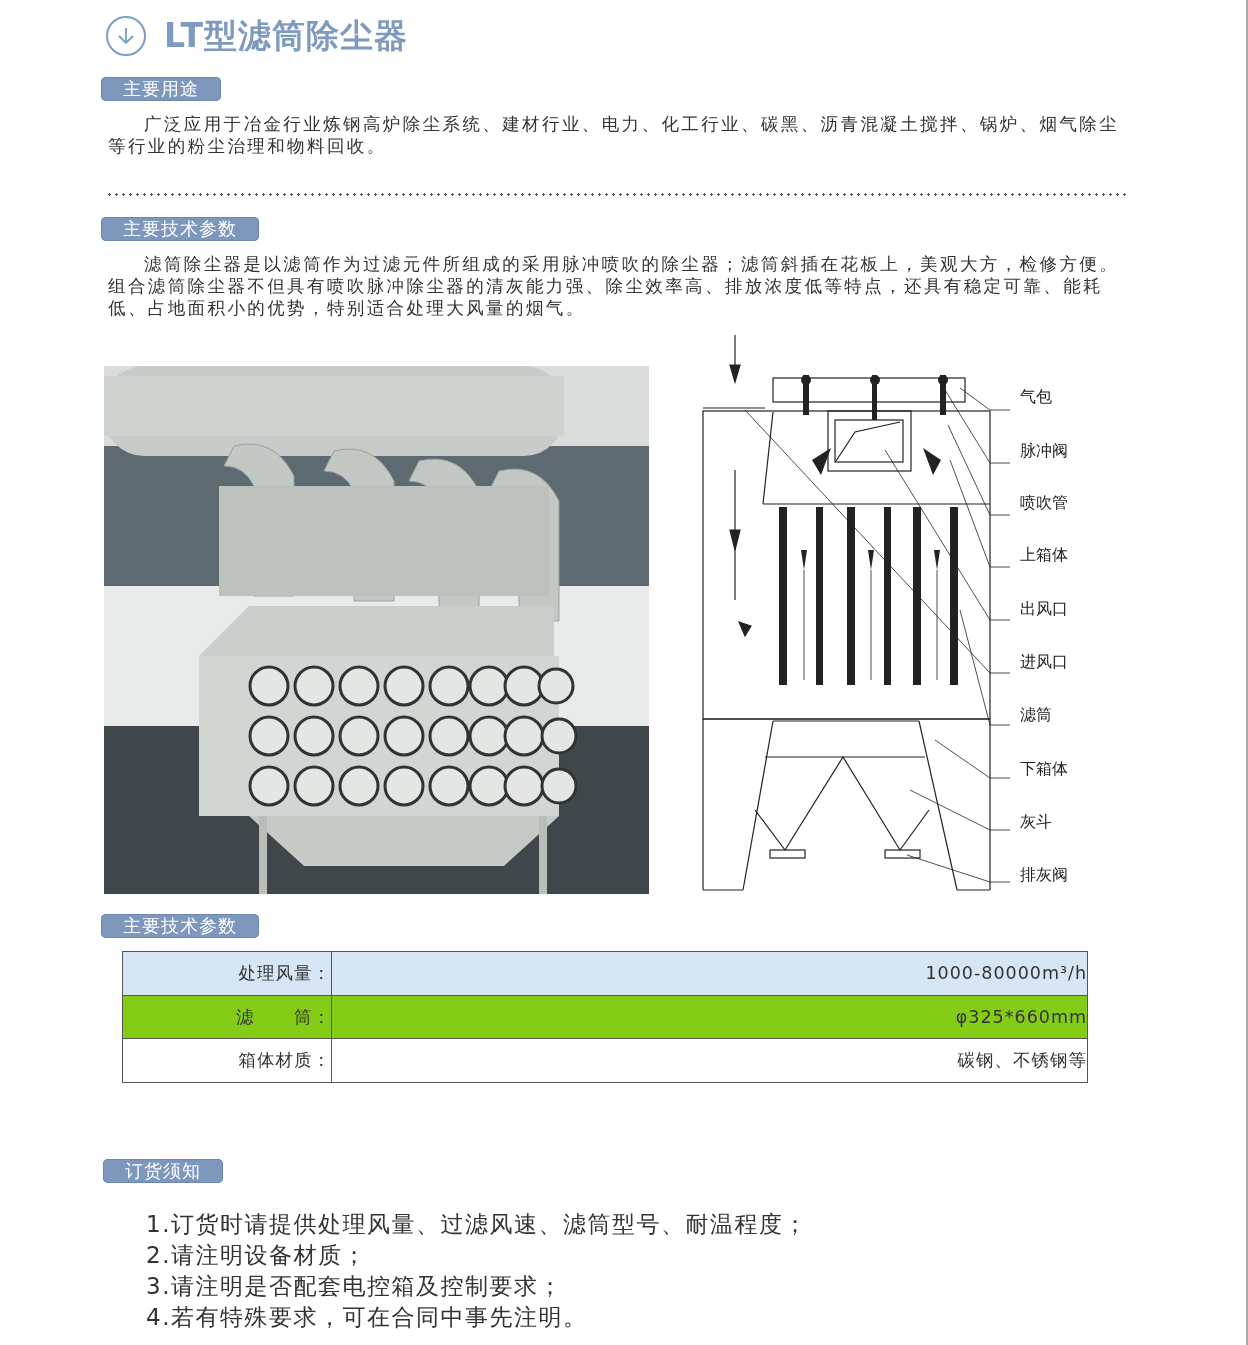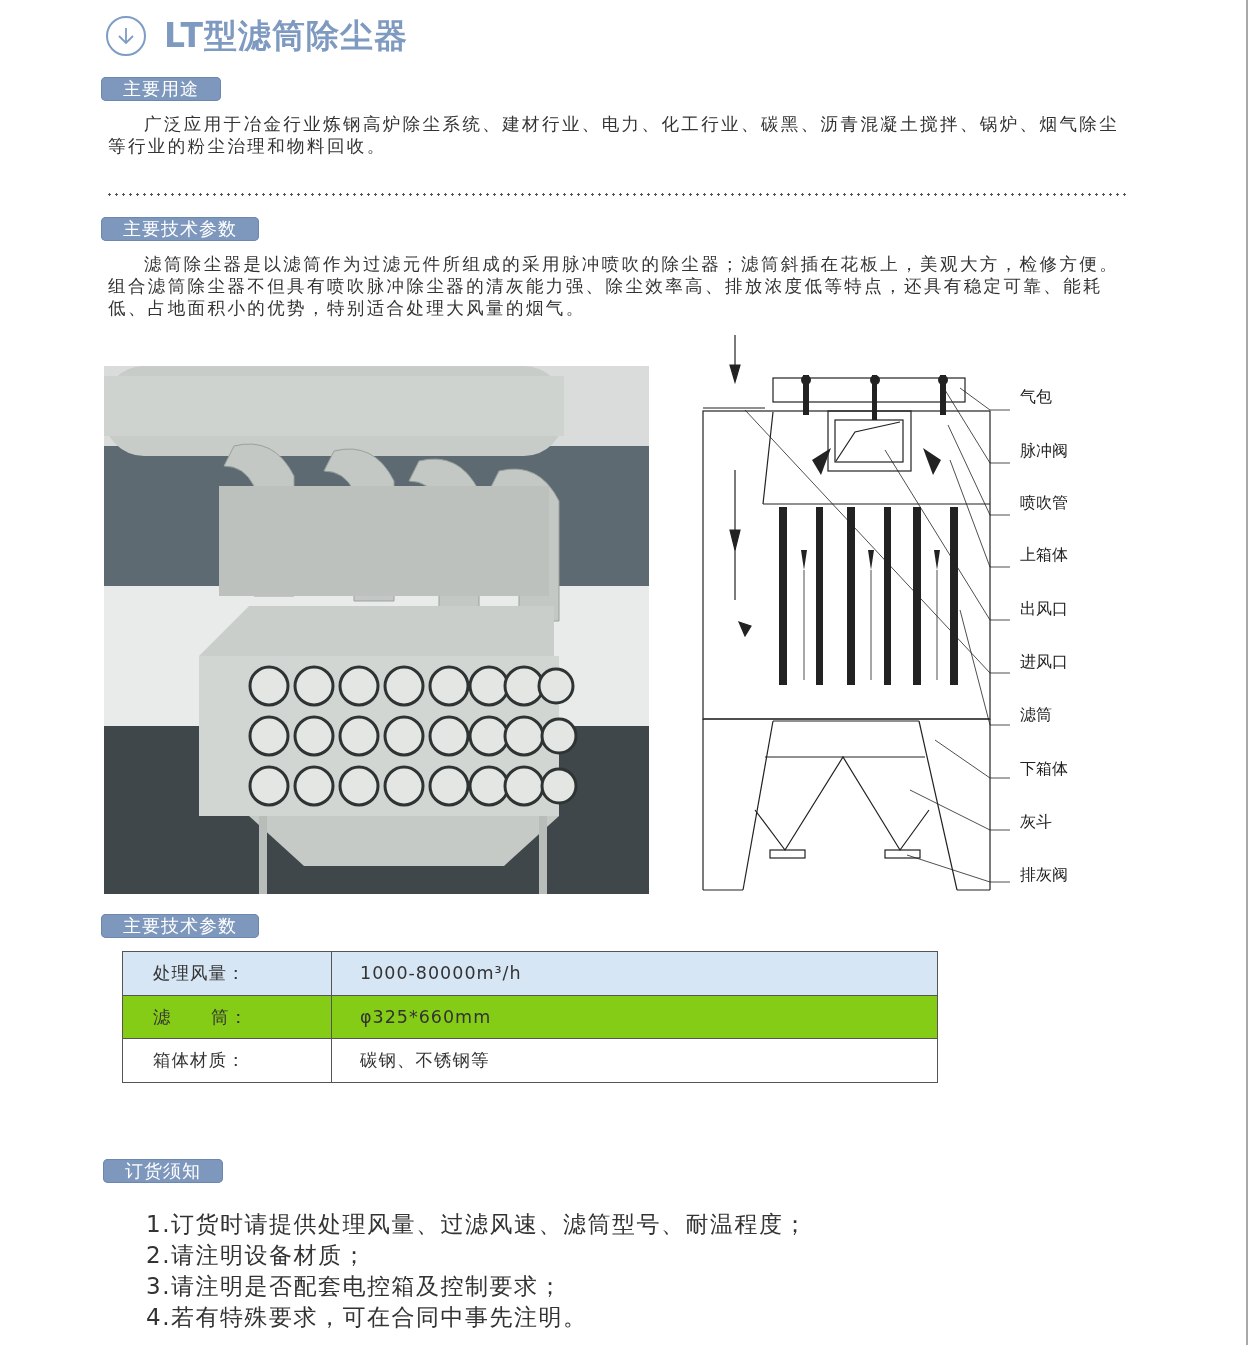--- a/index.html
+++ b/index.html
@@ -15,21 +15,21 @@
   .badge { position: absolute; height: 24px; padding: 0 22px; background: #7d97bd; color: #ffffff; border-radius: 5px; font-size: 18px; line-height: 24px; letter-spacing: 1px; box-shadow: inset 0 0 0 1px #6d88b0; }
 
   .para { position: absolute; left: 108px; width: 1020px; font-size: 17.5px; line-height: 22px; letter-spacing: 2.4px; color: #333; }
   .para .indent { display: inline-block; width: 36px; }
 
   .dots { position: absolute; left: 106px; top: 193px; width: 1024px; height: 3px; background-image: radial-gradient(circle, #555 1px, transparent 1.3px); background-size: 7px 3px; background-repeat: repeat-x; }
 
   .photo { position: absolute; left: 104px; top: 366px; width: 545px; height: 528px; overflow: hidden; background: #cfd3d2; }
   .diagram { position: absolute; left: 695px; top: 330px; width: 400px; height: 575px; }
 
-  .spec-table { position: absolute; left: 122px; top: 951px; width: 816px; border-collapse: collapse; font-size: 17.5px; }
+  .spec-table { position: absolute; left: 122px; top: 951px; width: 966px; border-collapse: collapse; font-size: 17.5px; text-align: right; }
   .spec-table td { border: 1.5px solid #555; height: 43.5px; padding: 0 0 0 30px; letter-spacing: 1px; color: #333; }
   .spec-table td.k { width: 209px; }
   .spec-table td.v { padding-left: 28px; }
   .spec-table tr.r0 td { background: #d6e6f5; }
   .spec-table tr.r2 td { background: #84cc16; }
   .spec-table tr.r1 td, .spec-table tr.r3 td { background: #ffffff; }
   .spaced { letter-spacing: 1px; white-space: pre; }
 
   .notes { position: absolute; left: 146px; top: 1209px; font-size: 23px; line-height: 31px; letter-spacing: 1.5px; color: #333; }
 </style>

